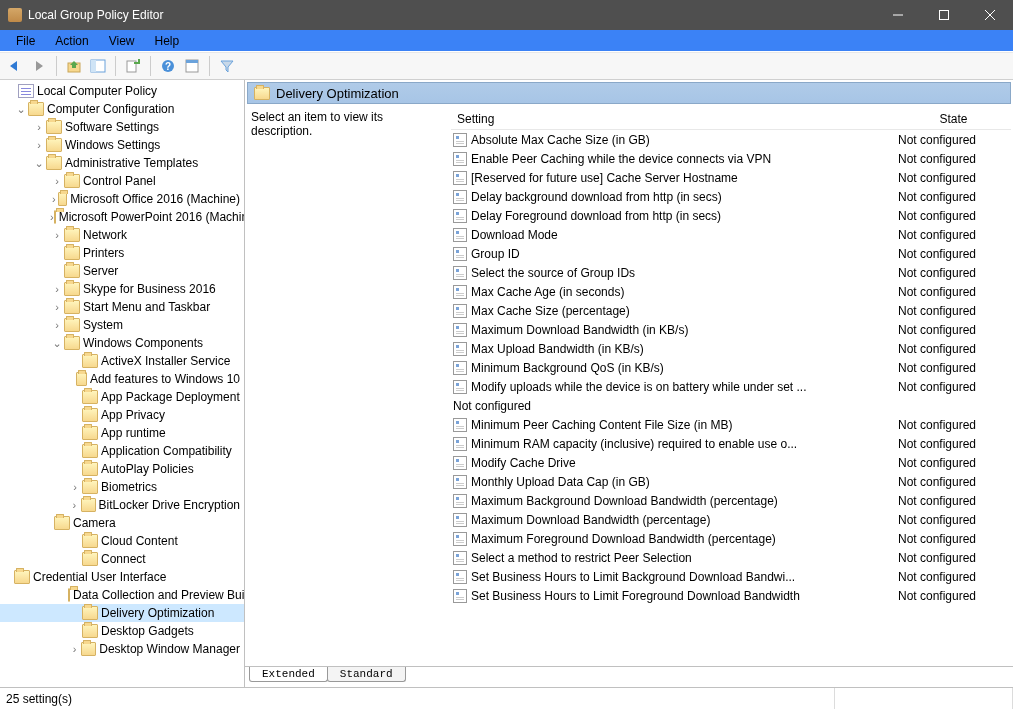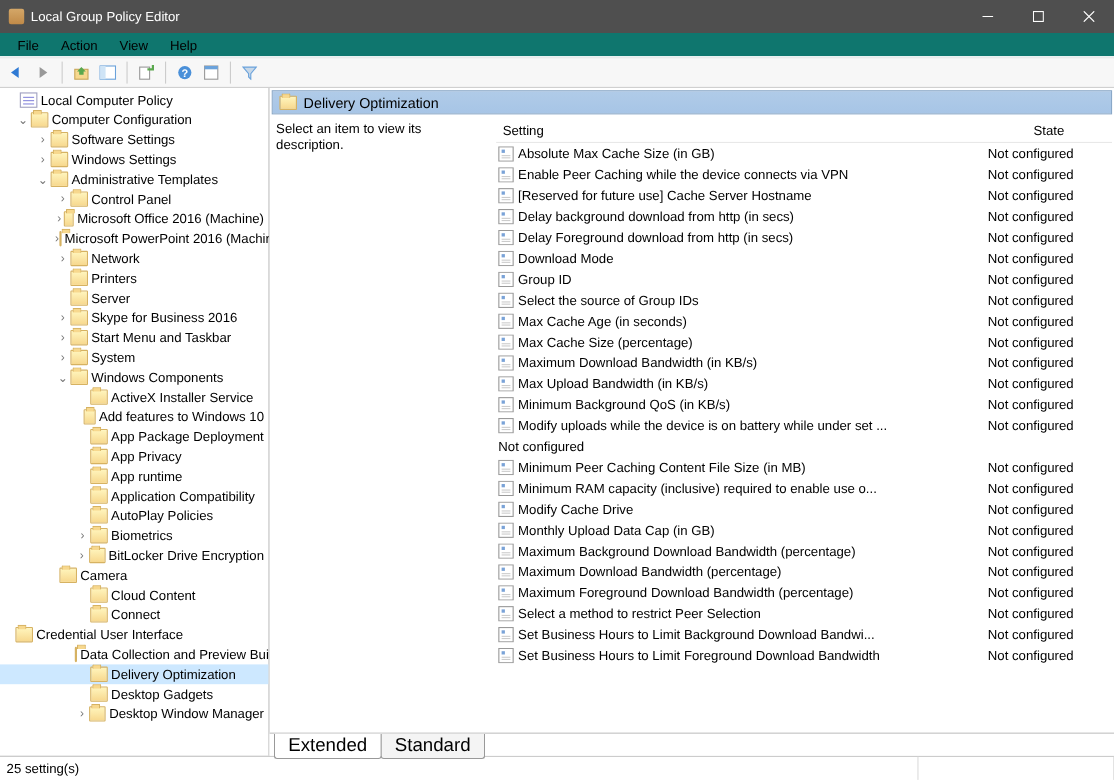--- a/index.html
+++ b/index.html
@@ -1,21 +1,21 @@
 <!DOCTYPE html>
 <html><head>
 <meta charset="utf-8">
 <style>
   * { box-sizing: border-box; margin: 0; padding: 0; }
   body { font-family: "Segoe UI", Tahoma, sans-serif; font-size: 12px; width: 1013px; height: 709px; background: #fff; overflow: hidden; color: #000; }
   .titlebar { height: 30px; background: #4f4f4f; color: #fff; display: flex; align-items: center; padding: 0 0 0 8px; }
   .titlebar .app-icon { width: 14px; height: 14px; margin-right: 6px; display: inline-block; background: linear-gradient(#d4a768,#c08a48); border-radius: 2px; }
   .titlebar .title { flex: 1; font-size: 12px; }
   .titlebar .ctl { width: 46px; height: 30px; display: flex; align-items: center; justify-content: center; color: #fff; font-family: Segoe, sans-serif; }
-  .menubar { height: 22px; background: #0f766e; display: flex; align-items: center; padding: 0 6px; border-bottom: 1px solid #fff; }
+  .menubar { height: 22px; background: #3b82f6; display: flex; align-items: center; padding: 0 6px; border-bottom: 1px solid #fff; }
   .menubar .mi { padding: 2px 10px; }
   .toolbar { height: 28px; background: #f7f7f7; border-top: 1px solid #e8e8e8; border-bottom: 1px solid #d0d0d0; display: flex; align-items: center; padding: 0 4px; gap: 2px; }
   .toolbar .tb { width: 22px; height: 22px; display: flex; align-items: center; justify-content: center; border: 1px solid transparent; }
   .toolbar .sep { width: 1px; height: 20px; background: #ccc; margin: 0 4px; }
   .main { display: flex; height: calc(100% - 30px - 22px - 28px - 22px); justify-content: space-between; }
   .tree-panel { width: 320px; border-right: 1px solid #c0c0c0; overflow-y: scroll; overflow-x: hidden; position: relative; padding-top: 2px; }
   .tree-panel::-webkit-scrollbar { width: 17px; }
   .tree-panel::-webkit-scrollbar-track { background: #f0f0f0; }
   .tree-panel::-webkit-scrollbar-thumb { background: #c2c2c2; }
   .tn { white-space: nowrap; height: 18px; display: flex; align-items: center; padding-right: 4px; }
@@ -41,21 +41,21 @@
   .rows-wrap::-webkit-scrollbar-track { background:#f0f0f0;}
   .rows-wrap::-webkit-scrollbar-thumb { background:#c2c2c2;}
   .rows { min-width: 560px;}
   .row { display:flex; height:19px; align-items:center; font-size:12px;}
   .row .c1 { flex:1; display:flex; align-items:center; padding-left:2px; overflow:hidden; white-space:nowrap; text-overflow:ellipsis;}
   .row .c2 { width:115px; padding-left:2px;}
   .row .pi { width:14px; height:14px; margin-right:4px; display:inline-block; background:#fff; border:1px solid #999; position:relative; flex-shrink:0;}
   .row .pi::before { content:""; position:absolute; left:2px; top:2px; width:3px; height:3px; background:#7aa3d8;}
   .row .pi::after { content:""; position:absolute; left:2px; top:7px; right:2px; height:1px; background:#ccc; box-shadow:0 2px 0 #ccc;}
   .tabs { height:21px; border-top:1px solid #c0c0c0; padding-left:4px; display:flex; align-items:flex-start; background:#fff;}
-  .tab { border:1px solid #999; border-top:none; padding:1px 12px; font-size:17px; margin-right:-1px; background:#fff; border-radius:0 0 3px 3px;}
+  .tab { border:1px solid #999; border-top:none; padding:1px 12px; font-size:11px; margin-right:-1px; background:#fff; border-radius:0 0 3px 3px;font-family:Liberation Mono, monospace;}
   .tab.inactive { background:#f4f4f4;}
   .statusbar { height:22px; border-top:1px solid #c0c0c0; display:flex; align-items:center;}
   .statusbar .sb1 { flex:1; padding-left:6px; border-right:1px solid #dcdcdc; height:100%; display:flex; align-items:center;}
   .statusbar .sb2 { width:178px; border-right:1px solid #dcdcdc; height:100%;}
   svg { display:block;}
 </style>
 </head>
 <body>
 
 <div class="titlebar">

